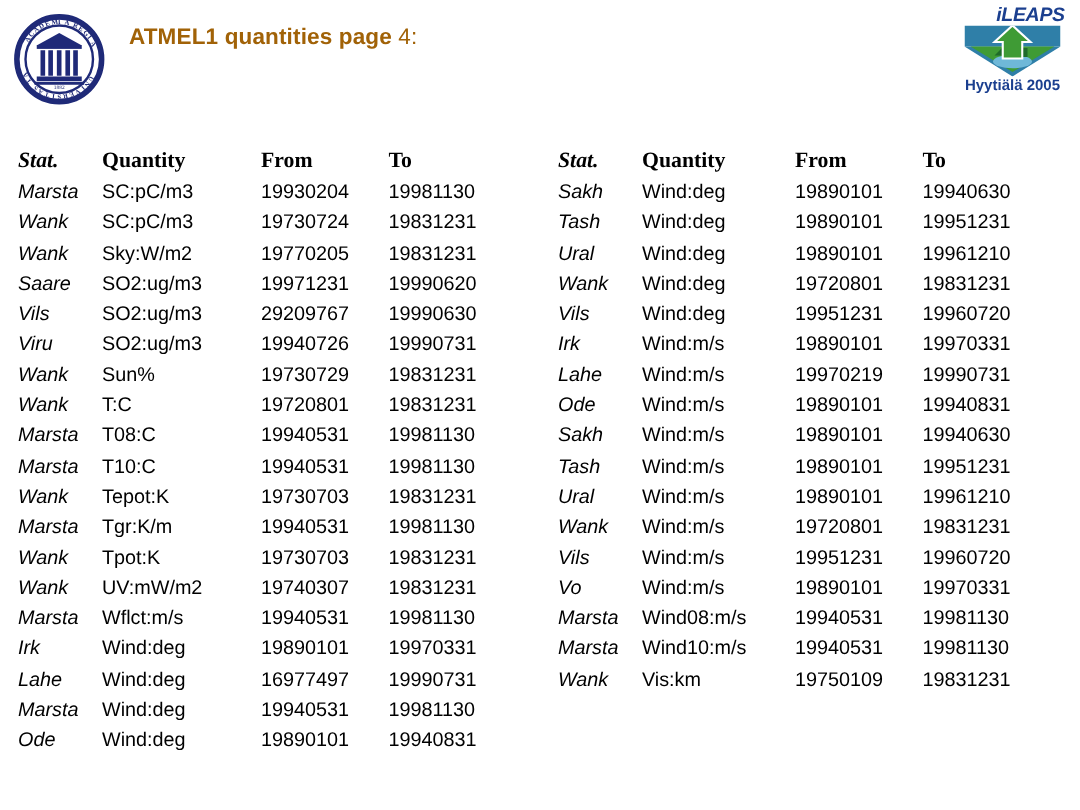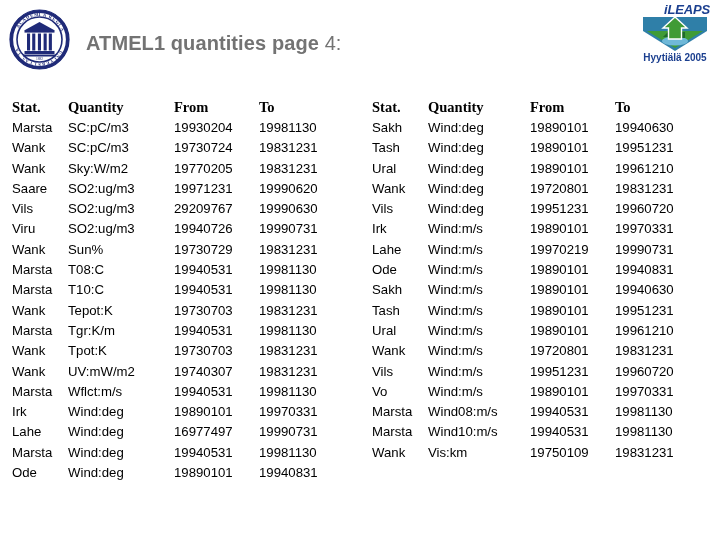--- a/index.html
+++ b/index.html
@@ -28,23 +28,23 @@
     position: absolute;
     left: 9px;
     top: 9px;
     width: 61px;
     height: 61px;
   }
 
   #slide-title {
     position: absolute;
     left: 86px;
-    top: 32px;
-    font-size: 20px;
-    color: #737373;
+    top: 16px;
+    font-size: 15px;
+    color: #a16207;
     letter-spacing: 0.1px;
     white-space: nowrap;
   }
   #slide-title .title-strong {
     font-weight: bold;
   }
   #slide-title .title-plain {
     font-weight: normal;
   }
 
@@ -112,21 +112,21 @@
     font-size: 14.5px;
     height: 21px;
   }
 
   .cell {
     display: inline-block;
     vertical-align: top;
     overflow: hidden;
     white-space: nowrap;
   }
-  .col-stat     { width: 56px; }
+  .col-stat     { width: 56px; font-style: italic; }
   .col-quantity { width: 106px; }
   .col-from     { width: 85px; }
   .col-to       { width: 85px; }
 
   
   #table-right .col-stat     { width: 56px; }
   #table-right .col-quantity { width: 102px; }
   #table-right .col-from     { width: 85px; }
 </style>
 </head>
@@ -208,20 +208,21 @@
     <span class="cell col-stat">Stat.</span><span class="cell col-quantity">Quantity</span><span class="cell col-from">From</span><span class="cell col-to">To</span>
   </div>
   <div id="left-body">
       <div class="table-row"><span class="cell col-stat">Marsta</span><span class="cell col-quantity">SC:pC/m3</span><span class="cell col-from">19930204</span><span class="cell col-to">19981130</span></div>
       <div class="table-row"><span class="cell col-stat">Wank</span><span class="cell col-quantity">SC:pC/m3</span><span class="cell col-from">19730724</span><span class="cell col-to">19831231</span></div>
       <div class="table-row"><span class="cell col-stat">Wank</span><span class="cell col-quantity">Sky:W/m2</span><span class="cell col-from">19770205</span><span class="cell col-to">19831231</span></div>
       <div class="table-row"><span class="cell col-stat">Saare</span><span class="cell col-quantity">SO2:ug/m3</span><span class="cell col-from">19971231</span><span class="cell col-to">19990620</span></div>
       <div class="table-row"><span class="cell col-stat">Vils</span><span class="cell col-quantity">SO2:ug/m3</span><span class="cell col-from">29209767</span><span class="cell col-to">19990630</span></div>
       <div class="table-row"><span class="cell col-stat">Viru</span><span class="cell col-quantity">SO2:ug/m3</span><span class="cell col-from">19940726</span><span class="cell col-to">19990731</span></div>
       <div class="table-row"><span class="cell col-stat">Wank</span><span class="cell col-quantity">Sun%</span><span class="cell col-from">19730729</span><span class="cell col-to">19831231</span></div>
+      <div class="table-row"><span class="cell col-stat">Wank</span><span class="cell col-quantity">T:C</span><span class="cell col-from">19720801</span><span class="cell col-to">19831231</span></div>
       <div class="table-row"><span class="cell col-stat">Marsta</span><span class="cell col-quantity">T08:C</span><span class="cell col-from">19940531</span><span class="cell col-to">19981130</span></div>
       <div class="table-row"><span class="cell col-stat">Marsta</span><span class="cell col-quantity">T10:C</span><span class="cell col-from">19940531</span><span class="cell col-to">19981130</span></div>
       <div class="table-row"><span class="cell col-stat">Wank</span><span class="cell col-quantity">Tepot:K</span><span class="cell col-from">19730703</span><span class="cell col-to">19831231</span></div>
       <div class="table-row"><span class="cell col-stat">Marsta</span><span class="cell col-quantity">Tgr:K/m</span><span class="cell col-from">19940531</span><span class="cell col-to">19981130</span></div>
       <div class="table-row"><span class="cell col-stat">Wank</span><span class="cell col-quantity">Tpot:K</span><span class="cell col-from">19730703</span><span class="cell col-to">19831231</span></div>
       <div class="table-row"><span class="cell col-stat">Wank</span><span class="cell col-quantity">UV:mW/m2</span><span class="cell col-from">19740307</span><span class="cell col-to">19831231</span></div>
       <div class="table-row"><span class="cell col-stat">Marsta</span><span class="cell col-quantity">Wflct:m/s</span><span class="cell col-from">19940531</span><span class="cell col-to">19981130</span></div>
       <div class="table-row"><span class="cell col-stat">Irk</span><span class="cell col-quantity">Wind:deg</span><span class="cell col-from">19890101</span><span class="cell col-to">19970331</span></div>
       <div class="table-row"><span class="cell col-stat">Lahe</span><span class="cell col-quantity">Wind:deg</span><span class="cell col-from">16977497</span><span class="cell col-to">19990731</span></div>
       <div class="table-row"><span class="cell col-stat">Marsta</span><span class="cell col-quantity">Wind:deg</span><span class="cell col-from">19940531</span><span class="cell col-to">19981130</span></div>

